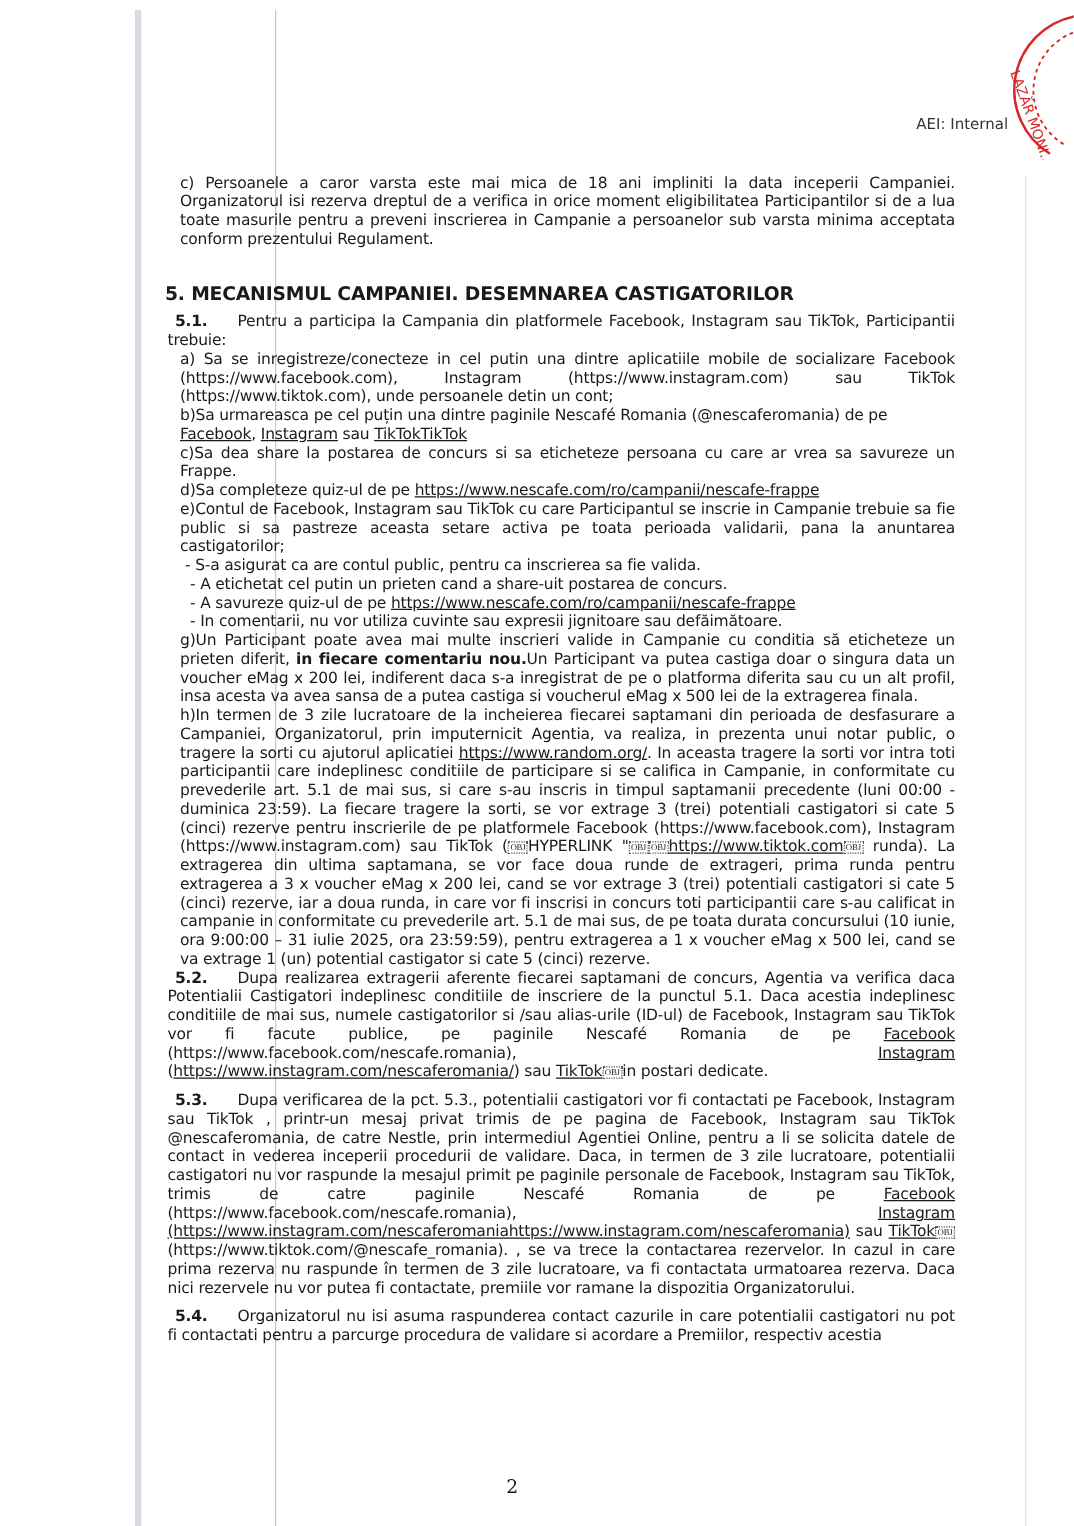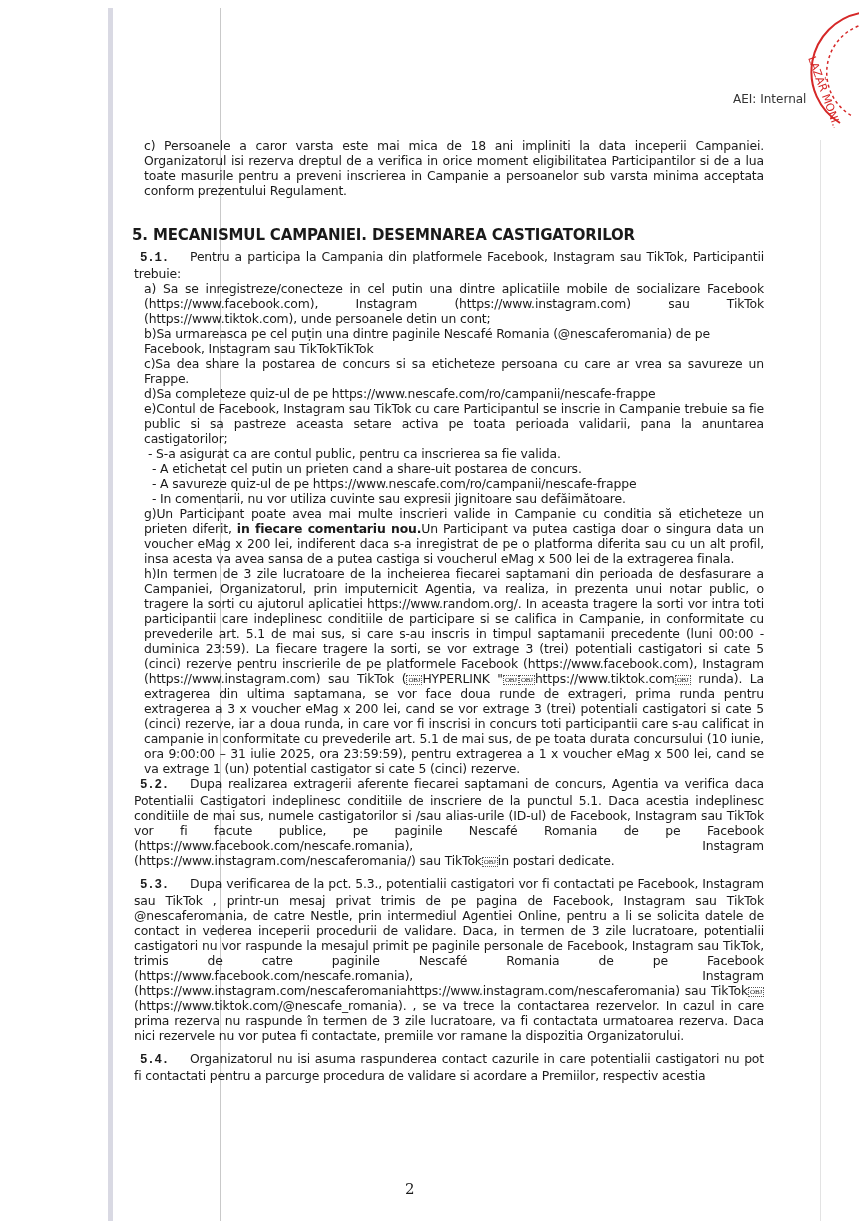--- a/index.html
+++ b/index.html
@@ -10,23 +10,23 @@
   .fold-line-r { position:absolute; left:820px; top:140px; width:1px; height:1081px; background:#e3e3e3; }
   .stamp { position:absolute; left:790px; top:8px; width:90px; height:120px; }
   .classification { position:absolute; left:733px; top:92px; font-size:12px; color:#333; }
   .page { position:absolute; left:134px; top:138px; width:630px; font-size:12.4px; line-height:15px; letter-spacing:-0.15px; }
   .para { margin:0; text-align:justify; }
   .indent { padding-left:10px; }
   .dash { padding-left:14px; }
   .dash2 { padding-left:18px; }
   .heading { font-weight:bold; font-size:15px; margin:30px 0 6px -2px; }
   .num { font-weight:bold; display:inline-block; width:50px; }
-  .num-in { margin-left:6px;font-family:Liberation Mono, monospace; }
+  .num-in { margin-left:6px; }
   .gap { height:8px; }
-  .u { }
+  .u { text-decoration:underline; }
   b.strong { font-weight:bold; }
   .obj { display:inline-block; font-size:7px; border:1px dotted #555; padding:0 1px; line-height:8px; vertical-align:middle;font-family:Liberation Serif, serif; }
   .page-number { position:absolute; left:405px; top:1180px; font-family:"DejaVu Serif", serif; font-size:15px; }
 </style>
 </head>
 <body>
 
 <div class="scan-edge"></div>
 <div class="fold-line"></div>
 <div class="fold-line-r"></div>

